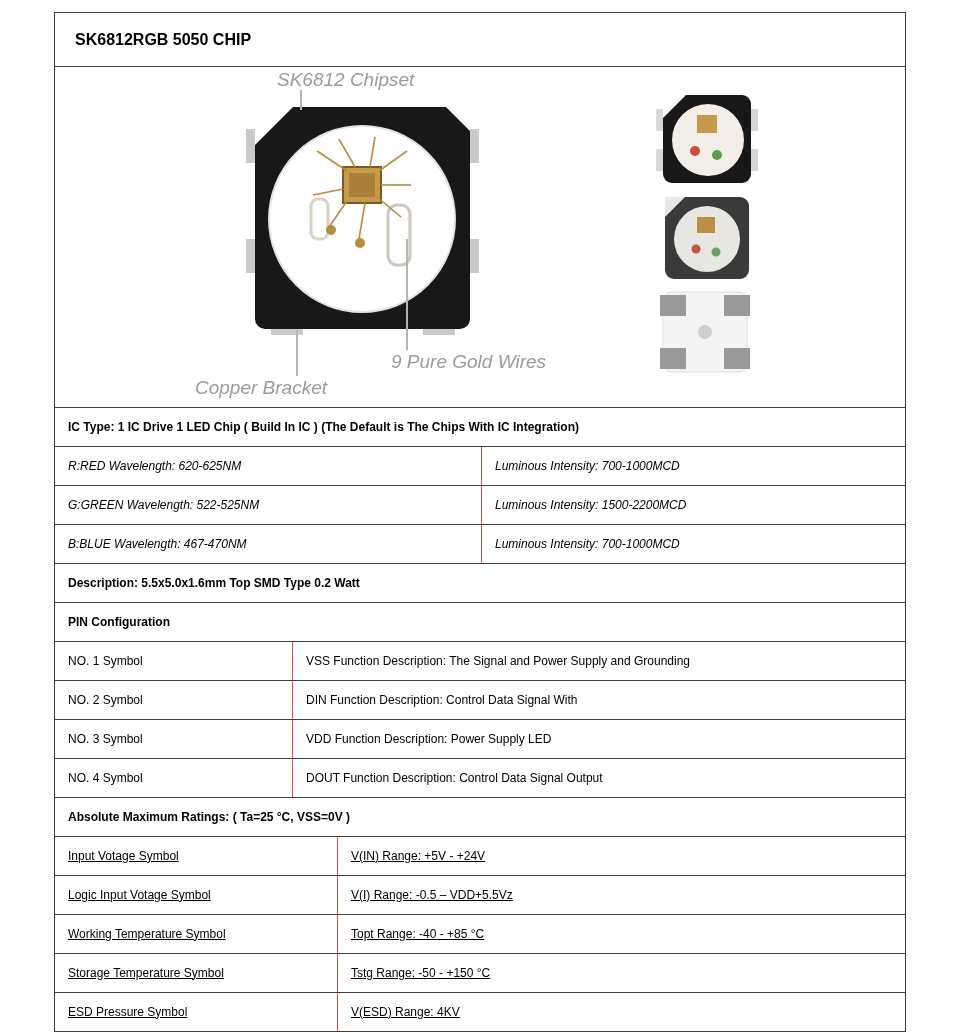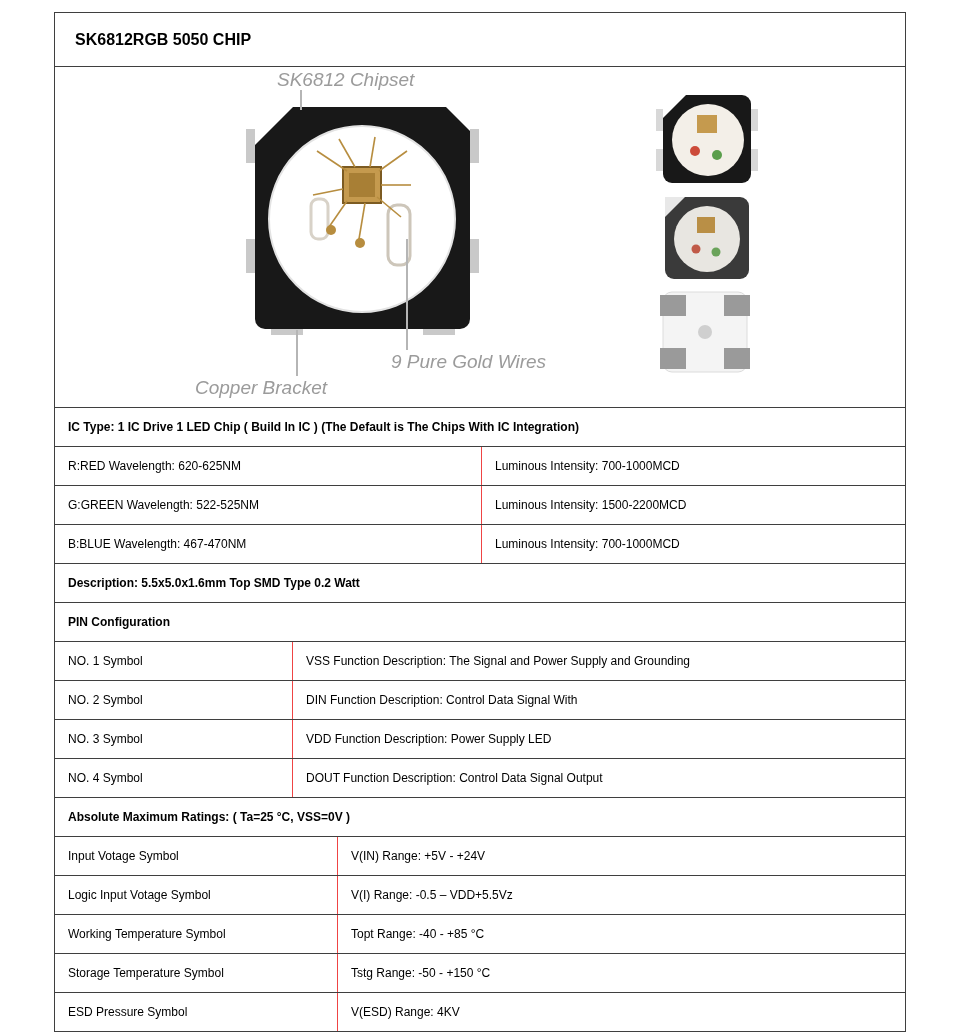--- a/index.html
+++ b/index.html
@@ -61,23 +61,23 @@
     display: flex;
     align-items: center;
     padding: 6px 13px;
     font-size: 12px;
     box-sizing: border-box;
     line-height: 1.25;
   }
   .cell + .cell { border-left: 1px solid #ef4444; }
   .bold .cell, .cell.bold { font-weight: 700; }
   .cols-full   { grid-template-columns: 1fr; }
-  .cols-even   { grid-template-columns: 426px 1fr; }
+  .cols-even   { grid-template-columns: 426px 1fr; font-style: italic; }
   .cols-pin    { grid-template-columns: 209px 1fr; gap: 28px; }
-  .cols-rating { grid-template-columns: 282px 1fr; }
+  .cols-rating { grid-template-columns: 282px 1fr; text-decoration: underline; }
 </style>
 </head>
 <body>
 
 <div class="page">
   <div class="sheet">
 
     <div class="title-box">
       <span>SK6812RGB 5050 CHIP</span>
     </div>

